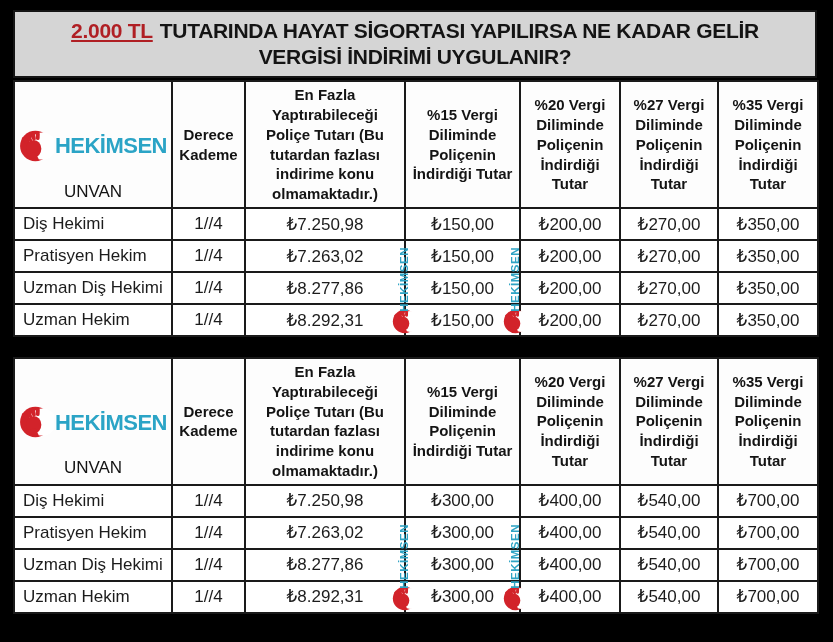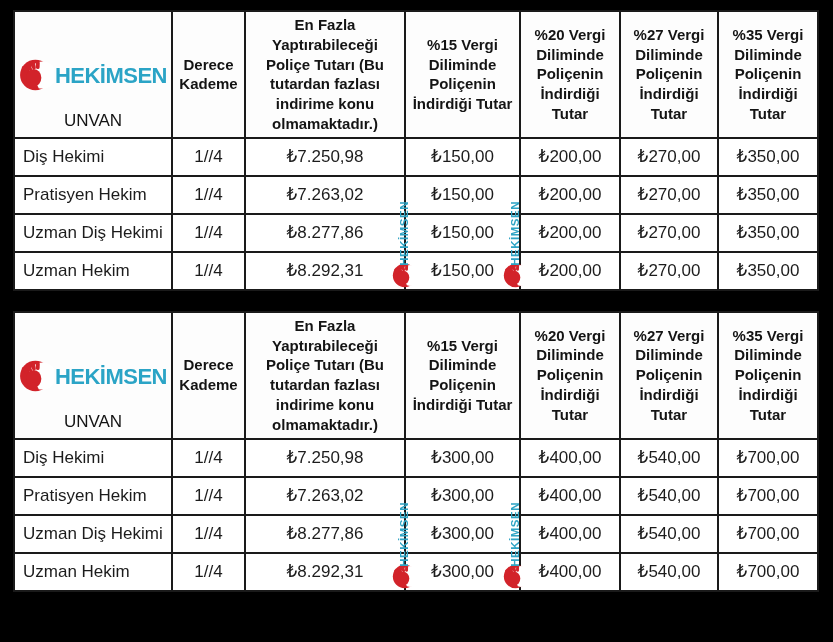--- a/index.html
+++ b/index.html
@@ -83,21 +83,21 @@
     color: #2ba4c6;
     font-size: 22px;
     font-weight: bold;
     letter-spacing: -0.5px;
   }
   .unvan-label { font-size: 17px; font-weight: normal; color: #141414; }
 
   td.data-cell {
     font-size: 17px;
     color: #1c1c1c;
-    height: 38px;
+    height: 32px;
     text-align: center;
     padding: 1px 4px;
     white-space: nowrap;
     background: #fff;
   }
   td.data-cell.left { text-align: left; padding-left: 8px; }
 
   .watermark {
     position: absolute;
     bottom: 2px;
@@ -140,20 +140,23 @@
         <ellipse cx="27" cy="37" rx="14" ry="16"></ellipse>
         <path d="M14 46 Q22 58 36 56 L30 44 Z"></path>
       </g>
     </symbol>
   </defs>
 </svg>
 
 <div class="canvas">
 
   <section class="table-card">
+    <div class="title-band">
+      <span class="title-amount">2.000 TL</span><span>TUTARINDA HAYAT SİGORTASI YAPILIRSA NE KADAR GELİR VERGİSİ İNDİRİMİ UYGULANIR?</span>
+    </div>
 
     <table class="data-table">
       <colgroup>
         <col class="c1">
           <col class="c2">
           <col class="c3">
           <col class="c4">
           <col class="c5">
           <col class="c6">
           <col class="c7">

